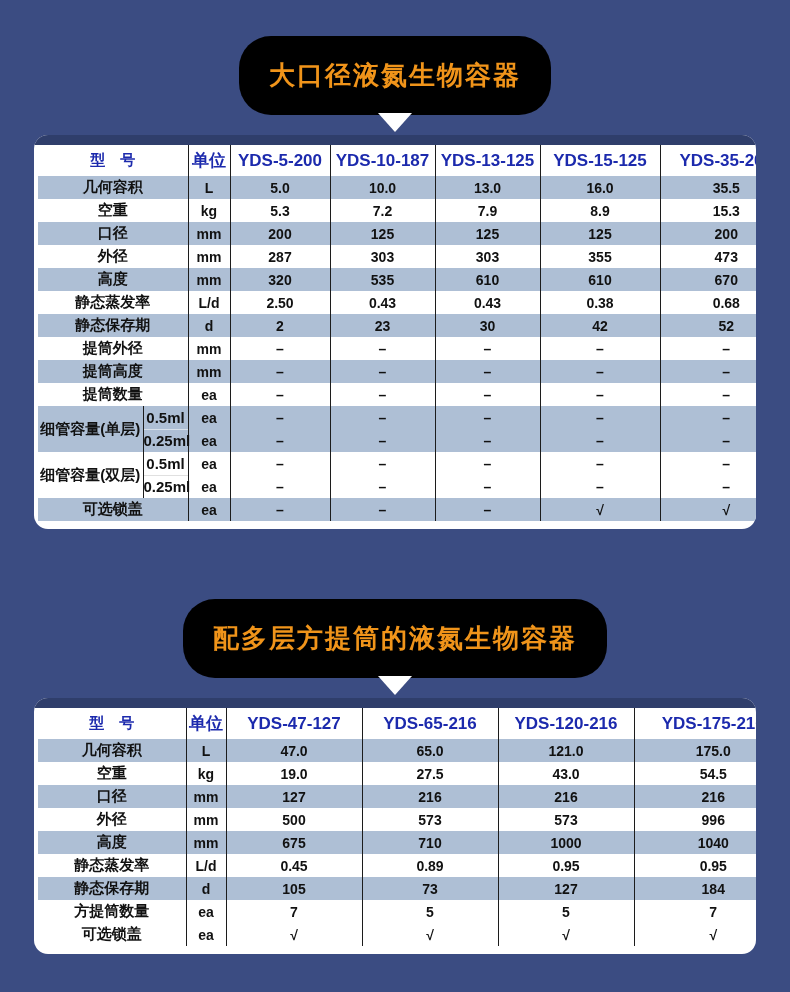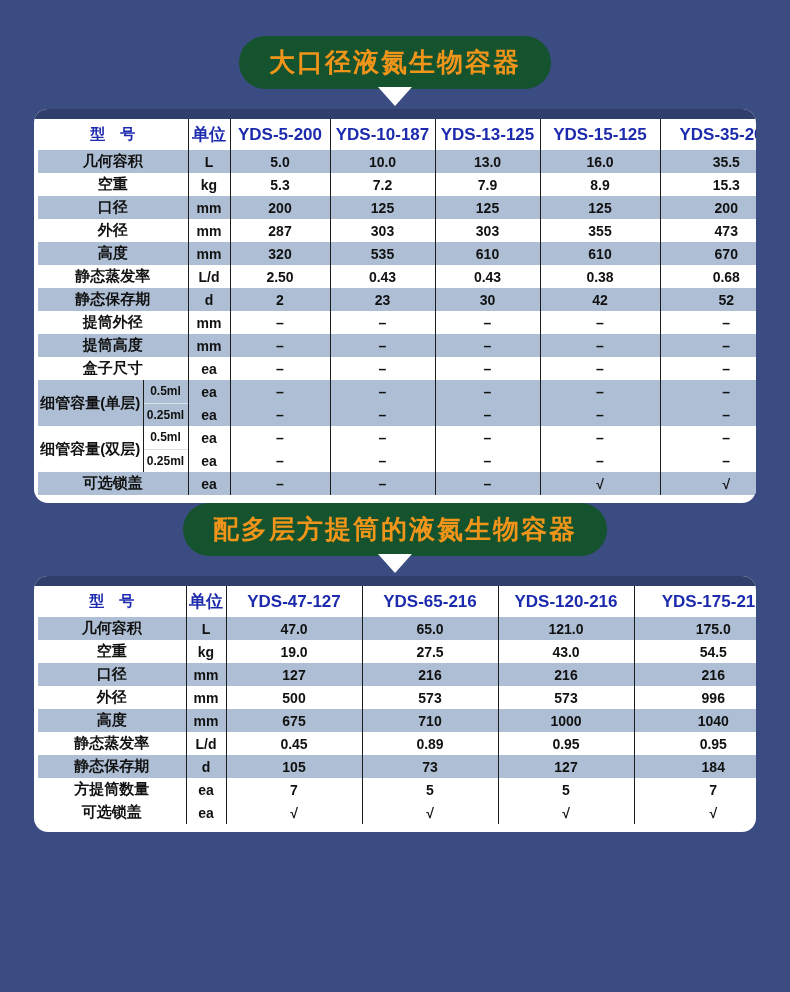--- a/index.html
+++ b/index.html
@@ -4,21 +4,21 @@
 <style>
   * { margin:0; padding:0; box-sizing:border-box; }
   html,body { width:790px; height:992px; }
   body {
     background:#3b4c82;
     font-family:"Liberation Sans", sans-serif;
     display:flex; flex-direction:column; align-items:center;
     padding-top:36px; overflow:hidden;
   }
   .bubble {
-    background:#14532d; border-radius:32px; padding:9px 30px;
+    background:#000000; border-radius:32px; padding:22px 30px;
     position:relative; display:inline-block; z-index:2;
   }
   .bubble .txt { color:#f0941a; font-size:26px; font-weight:bold; letter-spacing:2px; }
   .pointer {
     position:absolute; left:50%; bottom:-17px; transform:translateX(-50%);
     width:0; height:0;
     border-left:17px solid transparent; border-right:17px solid transparent;
     border-top:19px solid #ffffff;
   }
   .card {
@@ -30,24 +30,24 @@
   table { border-collapse:collapse; table-layout:fixed; width:754px; }
   th, td {
     text-align:center; vertical-align:middle; padding:0;
     border-left:1.5px solid #1c1c1c;
     color:#111; font-weight:bold; font-size:14px;
   }
   th { height:31px; color:#1c2aad; font-size:17px; }
   td { height:23px; }
   .lab { border-left:none; font-size:15px; }
   tr.lb > td { background:#aebfd5; }
-  .sub { font-size:12px; }
+  .sub { font-size:15px; }
   .sub2 { border-top:1px solid rgba(255,255,255,0.55);margin-top:18px; }
   tr:not(.lb) .sub2 { border-top:1px solid rgba(0,0,0,0.12); }
-  .gap2 { }
+  .gap2 { margin-top:70px; }
 </style>
 </head>
 <body>
 
 <div class="bubble">
   <span class="txt">大口径液氮生物容器</span>
   <div class="pointer"></div>
 </div>
 
 <div class="card">
@@ -149,21 +149,21 @@
     <tr class="lb">
       <td colspan="2" class="lab">提筒高度</td>
       <td>mm</td>
       <td>–</td>
       <td>–</td>
       <td>–</td>
       <td>–</td>
       <td>–</td>
     </tr>
     <tr>
-      <td colspan="2" class="lab">盒子尺寸</td>
+      <td colspan="2" class="lab">提筒数量</td>
       <td>ea</td>
       <td>–</td>
       <td>–</td>
       <td>–</td>
       <td>–</td>
       <td>–</td>
     </tr>
     <tr class="lb">
       <td rowspan="2" class="lab">细管容量(单层)</td>
       <td class="sub">0.5ml</td>

